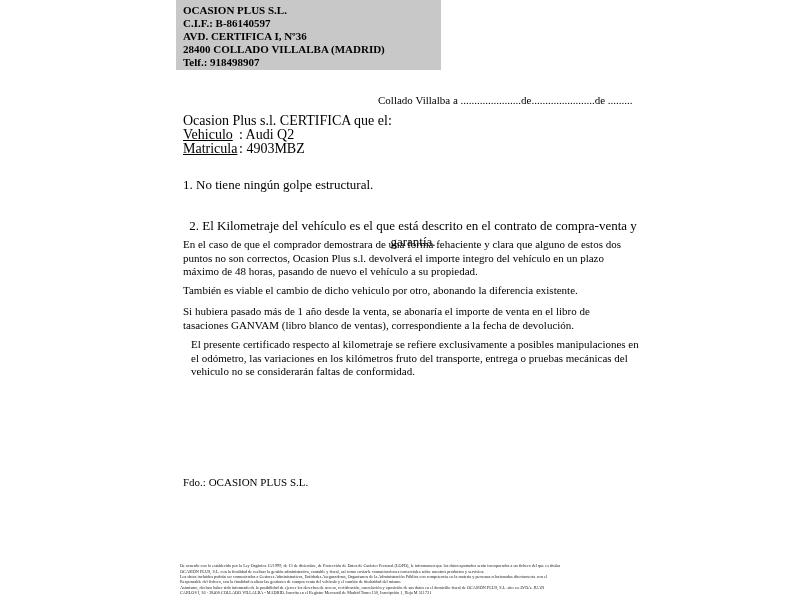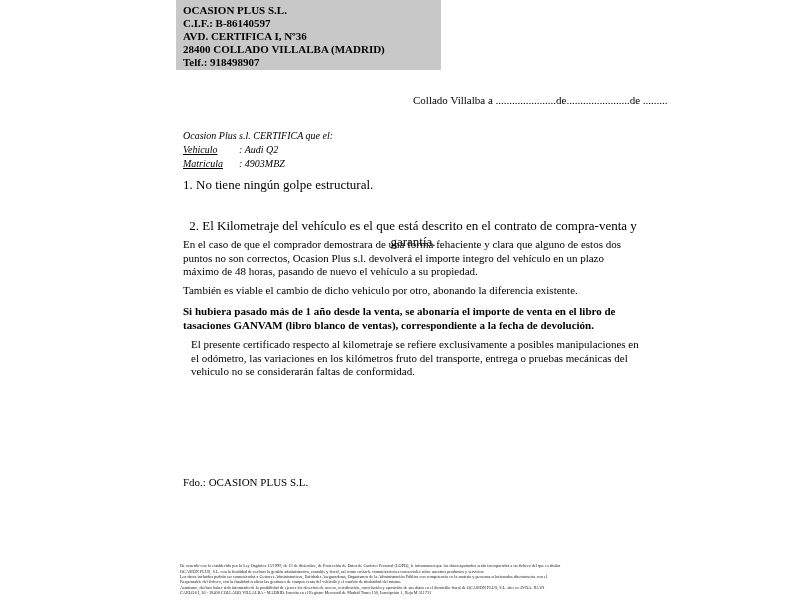--- a/index.html
+++ b/index.html
@@ -9,31 +9,31 @@
     position:relative;
   }
   .page{position:absolute;left:0;top:0;width:800px;height:600px;background:#fff;padding-left:24px;}
   .letterhead{
     position:absolute;left:176px;top:0;width:265px;height:70px;
     background:#c8c8c8;
     font-weight:bold;font-size:11px;line-height:13px;
     padding:4px 0 0 7px;box-sizing:border-box;
   }
   .dateline{
-    position:absolute;left:378px;top:94px;font-size:11px;white-space:nowrap;margin-left:35px;
+    position:absolute;left:378px;top:94px;font-size:11px;white-space:nowrap;
   }
-  .certify{position:absolute;left:183px;top:129px;font-size:10px;line-height:14px;font-style:italic;}
+  .certify{position:absolute;left:183px;top:114px;font-size:14px;line-height:14px;}
   .certify .lbl{display:inline-block;width:56px;text-decoration:underline;}
   .point{position:absolute;left:183px;width:460px;font-size:13px;}
   .p1{top:177px;}
   .p2{top:218px;text-align:center;}
   .para{position:absolute;left:183px;width:448px;font-size:11px;line-height:13.5px;}
   .pa{top:238px;}
   .pb{top:284px;}
-  .pc{top:305px;font-weight:bold;}
+  .pc{top:305px;}
   .pd{top:338px;margin-left:8px;}
   .sig{position:absolute;left:183px;top:476px;font-size:11px;}
   .legal{
     position:absolute;left:180px;top:563px;
     transform:scale(0.5);transform-origin:0 0;
     font-size:8.5px;line-height:10.7px;width:900px;color:#1a1a1a;
   }
   .legal-line{white-space:nowrap;}
 </style>
 </head>

